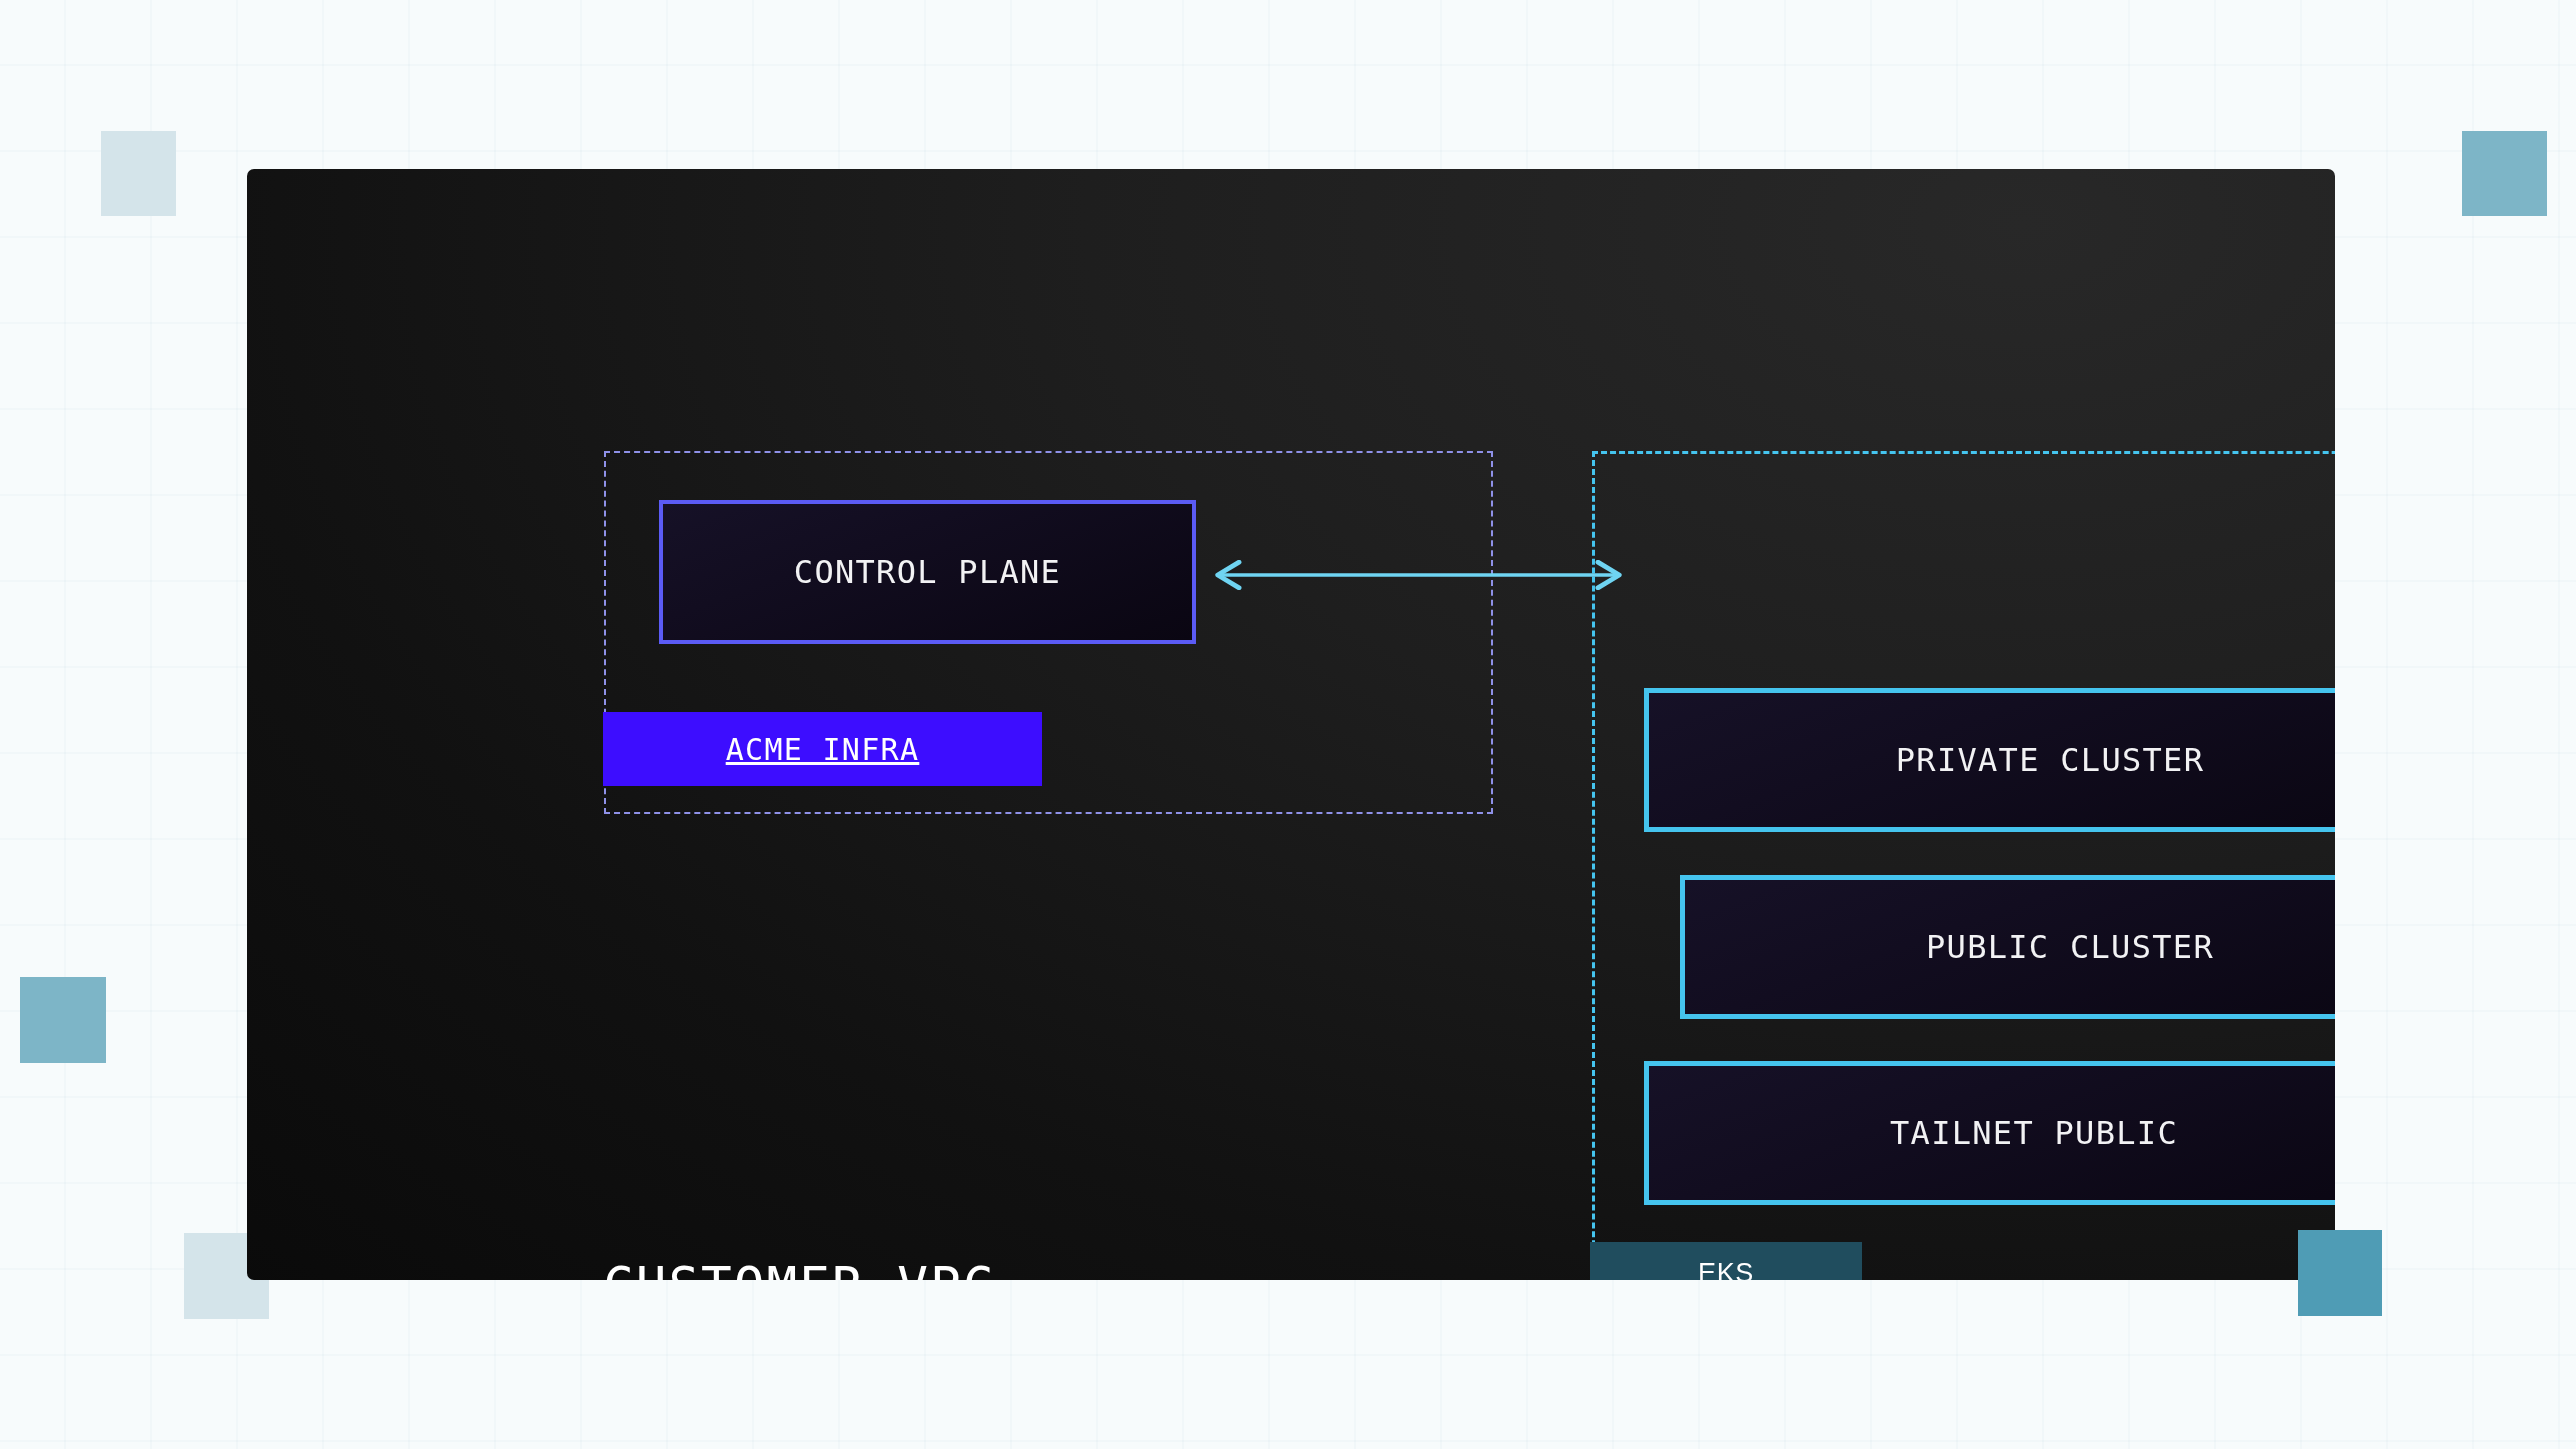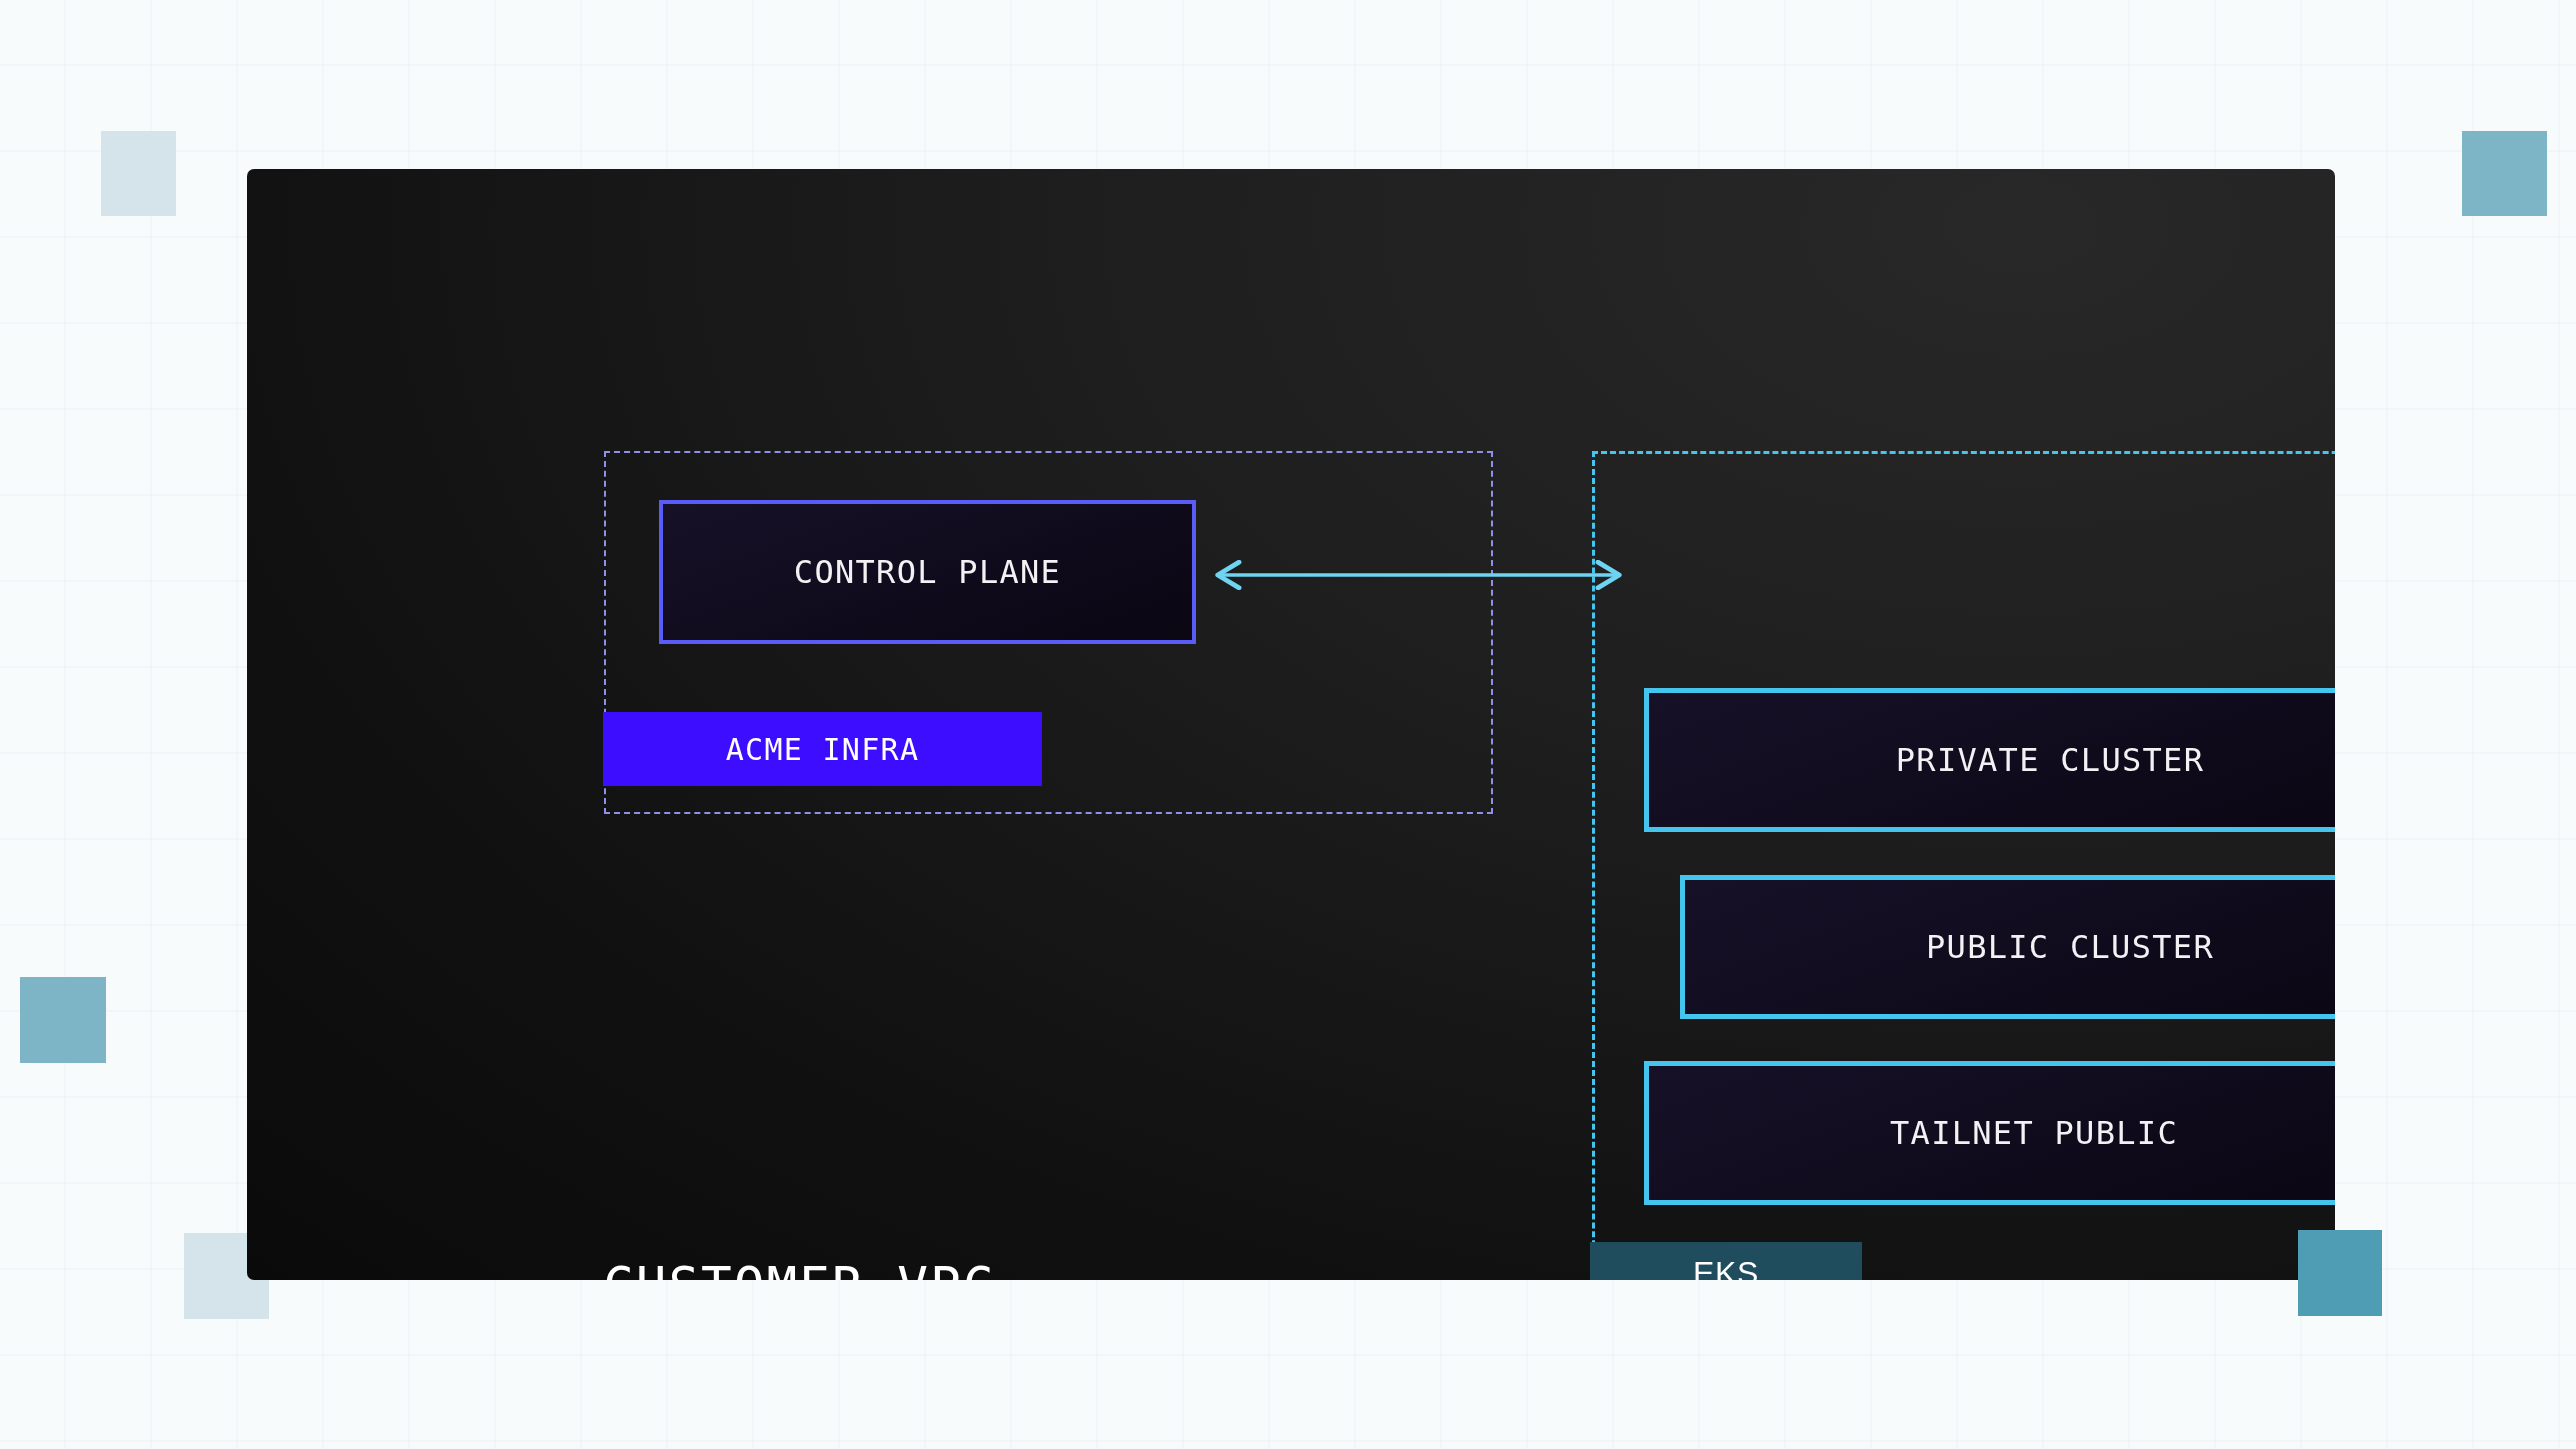--- a/index.html
+++ b/index.html
@@ -114,38 +114,39 @@
 
   
   .zone-tag {
     position: absolute;
     display: flex;
     align-items: center;
     justify-content: center;
     box-sizing: border-box;
     color: #ffffff;
     white-space: nowrap;
+    text-decoration: underline;
   }
   #acme-infra-tag {
     left: 356px;
     top: 543px;
     width: 439px;
     height: 74px;
     background: #3d0dff;
     font-size: 30px;
     letter-spacing: 1.3px;
   }
   #eks-tag {
     left: 1343px;
     top: 1073px;
     width: 272px;
     height: 62px;
     background: #204d5e;
     font-family: "Liberation Sans", sans-serif;
-    font-size: 32px;
+    font-size: 27px;
     letter-spacing: 0.7px;
   }
 
   
   #link-arrow {
     position: absolute;
     left: 957px;
     top: 376px;
     width: 429px;
     height: 60px;

